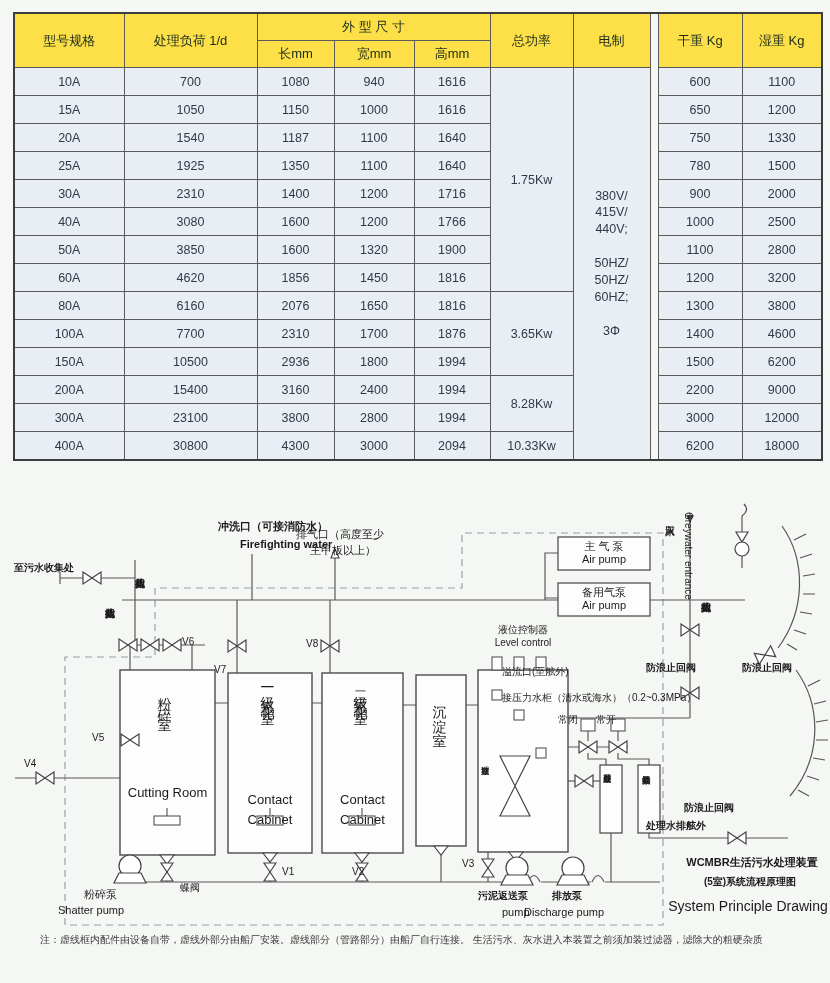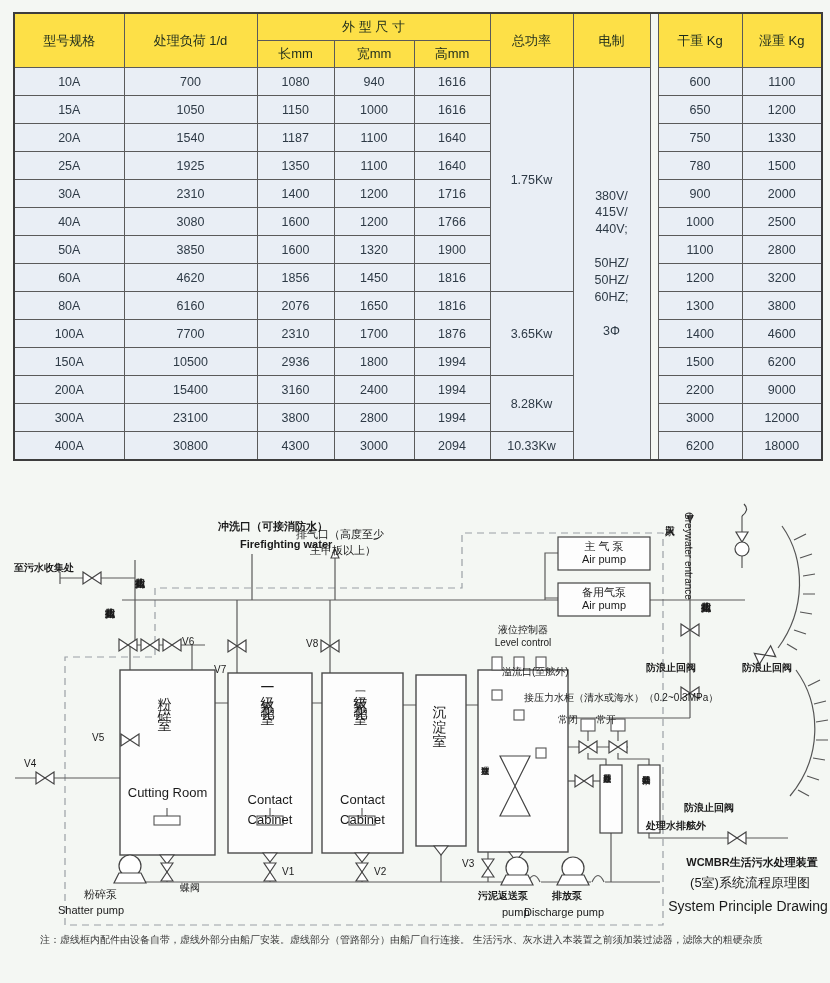--- a/index.html
+++ b/index.html
@@ -355,28 +355,28 @@
   <div class="lbl vtext small" style="left:104px;top:102px;height:50px;font-weight:600;">截止阀</div>
   <div class="lbl vtext small" style="left:700px;top:96px;height:50px;font-weight:600;">截止阀</div>
 
   <div class="lbl small" style="left:182px;top:138px;">V6</div>
   <div class="lbl small" style="left:214px;top:140px;margin-top:26px;">V7</div>
   <div class="lbl small" style="left:306px;top:140px;">V8</div>
   <div class="lbl small" style="left:92px;top:234px;">V5</div>
   <div class="lbl small" style="left:24px;top:260px;">V4</div>
   <div class="lbl small" style="left:462px;top:360px;">V3</div>
   <div class="lbl small" style="left:282px;top:368px;">V1</div>
-  <div class="lbl small" style="left:374px;top:368px;">V2</div>
+  <div class="lbl small" style="left:352px;top:368px;">V2</div>
   <div class="lbl small" style="left:180px;top:384px;">蝶阀</div>
 
   <div class="lbl ctr small" style="left:478px;top:126px;width:90px;">液位控制器</div>
   <div class="lbl ctr small" style="left:478px;top:139px;width:90px;">Level control</div>
 
   <div class="lbl small" style="left:502px;top:168px;">溢流口(至舷外)</div>
-  <div class="lbl small" style="left:502px;top:194px;margin-left:22px;">接压力水柜（清水或海水）（0.2~0.3MPa）</div>
+  <div class="lbl small" style="left:502px;top:194px;">接压力水柜（清水或海水）（0.2~0.3MPa）</div>
   <div class="lbl small" style="left:558px;top:216px;">常闭</div>
   <div class="lbl small" style="left:596px;top:216px;">常开</div>
 
   <div class="lbl tiny" style="left:646px;top:164px;font-weight:600;">防浪止回阀</div>
   <div class="lbl tiny" style="left:742px;top:164px;font-weight:600;">防浪止回阀</div>
   <div class="lbl tiny" style="left:684px;top:304px;font-weight:600;">防浪止回阀</div>
   <div class="lbl tiny" style="left:646px;top:322px;font-weight:600;">处理水排舷外</div>
 
   <div class="lbl vtext" style="left:602px;top:270px;height:62px;font-size:8px;">外置膜法处理器</div>
   <div class="lbl vtext" style="left:641px;top:271px;height:60px;font-size:8.5px;">紫外线消毒器</div>
@@ -391,19 +391,19 @@
   <div class="lbl vtext" style="left:480px;top:262px;height:75px;font-size:8px;">膜法处理室</div>
 
   <div class="lbl" style="left:84px;top:390px;">粉碎泵</div>
   <div class="lbl" style="left:58px;top:406px;">Shatter pump</div>
   <div class="lbl small" style="left:478px;top:392px;font-weight:600;">污泥返送泵</div>
   <div class="lbl" style="left:502px;top:408px;">pump</div>
   <div class="lbl small" style="left:552px;top:392px;font-weight:600;text-align:center;">排放泵</div>
   <div class="lbl" style="left:524px;top:408px;">Discharge pump</div>
 
   <div class="lbl ctr" style="left:676px;top:358px;width:152px;font-weight:700;font-size:11px;">WCMBR生活污水处理装置</div>
-  <div class="lbl ctr" style="left:670px;top:378px;width:160px;font-size:13px;">(5室)系统流程原理图</div>
+  <div class="lbl ctr" style="left:670px;top:378px;width:160px;font-size:10px;font-weight:bold;">(5室)系统流程原理图</div>
   <div class="lbl ctr" style="left:664px;top:400px;width:168px;font-size:14px;">System Principle Drawing</div>
 
   <div class="lbl" style="left:40px;top:436px;font-size:10px;color:#3a3a3a;">注：虚线框内配件由设备自带，虚线外部分由船厂安装。虚线部分（管路部分）由船厂自行连接。 生活污水、灰水进入本装置之前须加装过滤器，滤除大的粗硬杂质</div>
 </div>
 
 </div>
 
 </body></html>

